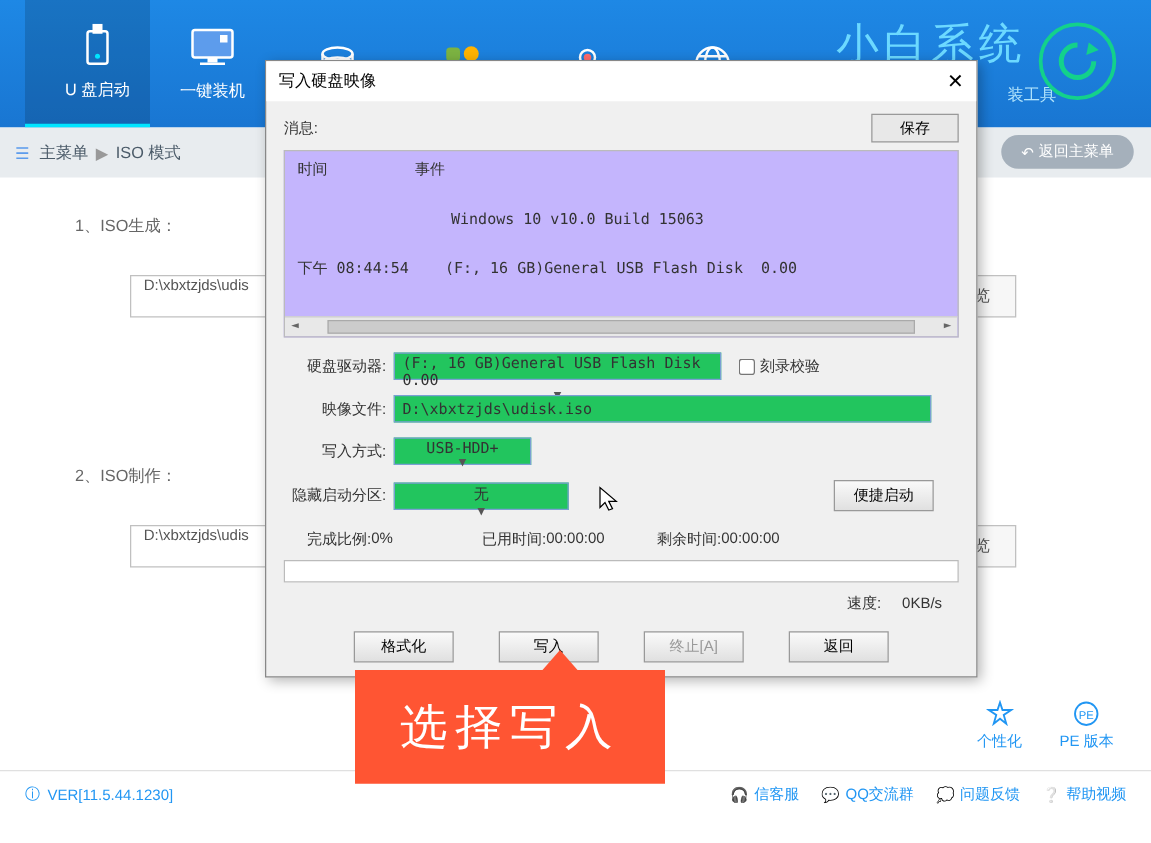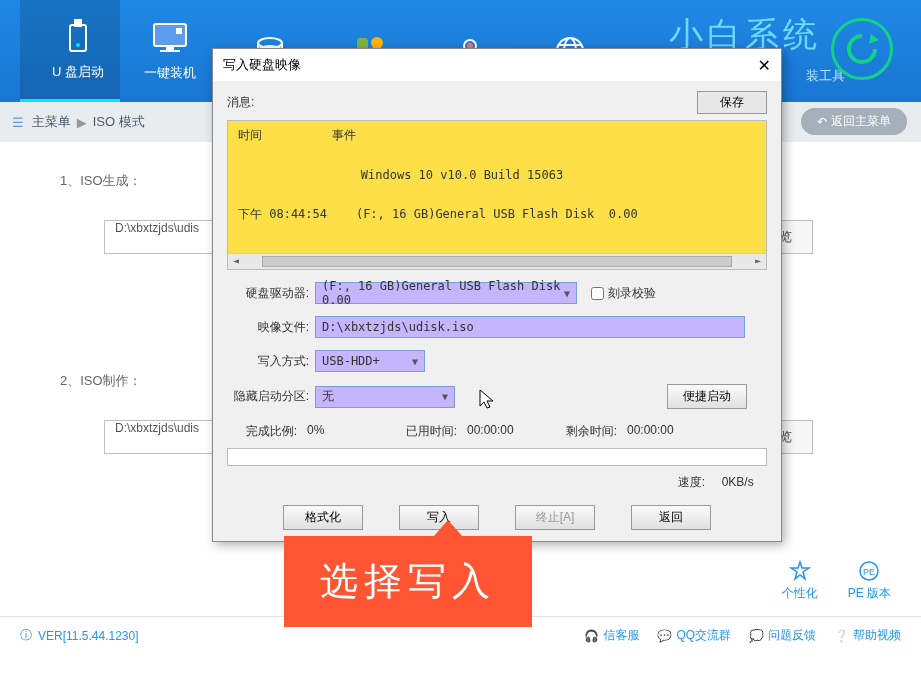--- a/index.html
+++ b/index.html
@@ -89,46 +89,46 @@
 }
 .dlg-title {
   height: 30px; background: #fff; display: flex; align-items: center;
   padding: 16px 10px; font-size: 13px; justify-content: space-between;
 }
 .dlg-close { font-size: 16px; cursor: pointer; }
 .dlg-body { padding: 10px 14px; font-size: 12px; color: #333; }
 .msg-row { display: flex; justify-content: space-between; align-items: center; margin-bottom: 6px; }
 .save-btn { border: 1px solid #999; background: #e8e8e8; padding: 2px 22px; font-size: 12px; }
 .log-box {
-  background: #fde047; border: 1px solid #bbb; height: 150px;
+  background: #c4b5fd; border: 1px solid #bbb; height: 150px;
   padding: 6px 10px; font-family: "SimSun", monospace; font-size: 12px;
   overflow: hidden; position: relative;
 }
 .log-header { display: flex; gap: 70px; margin-bottom: 4px; }
 .log-line { white-space: pre; margin-top: 24px; }
 .log-scroll { position: absolute; bottom: 0; left: 0; right: 0; height: 16px; background: #e8e8e8; border-top: 1px solid #ccc; display:flex; }
 .log-scroll .thumb { background:#ccc; border:1px solid #aaa; flex:1; margin:2px 18px; }
 .log-scroll .arrow { width:16px; text-align:center; font-size:10px; line-height:14px; color:#666; }
 
 .form-row { display: flex; align-items: center; margin-top: 12px; gap: 6px; }
 .form-label { width: 82px; text-align: right; font-size: 12px; }
 .form-select, .form-input {
-  border: 1px solid #7a9fd4; background: #c4b5fd; height: 22px;
-  font-size: 12px; padding: 0 6px; font-family: "SimSun", monospace;
+  border: 1px solid #7a9fd4; background: #22c55e; height: 22px;
+  font-size: 12px; padding: 0 6px; font-family: "SimSun", monospace; flex-direction: column;
 }
 .form-select { display: flex; align-items: center; justify-content: space-between; }
 .sel-arrow { color: #555; font-size: 10px; }
 .checkbox-label { display: flex; align-items: center; gap: 4px; font-size: 12px; margin-left: 8px; }
 .dlg-btn {
   border: 1px solid #999; background: linear-gradient(#fafafa,#e0e0e0);
   padding: 3px 14px; font-size: 12px; min-width: 80px;
 }
 .dlg-btn.disabled { color: #999; }
 
-.status-row { display: flex; margin-top: 14px; font-size: 12px; gap: 10px; }
+.status-row { display: flex; margin-top: 14px; font-size: 12px; gap: 0; }
 .status-row .sl { width: 70px; text-align: right; }
 .status-row .sv { width: 70px; }
 
 .progress { height: 18px; background: #fff; border: 1px solid #bbb; margin-top: 8px; }
 .speed-row { text-align: right; margin-top: 8px; font-size: 12px; }
 
 .btn-row { display: flex; justify-content: center; gap: 36px; margin-top: 14px; }
 
 .callout {
   position: absolute; left: 284px; top: 536px;

